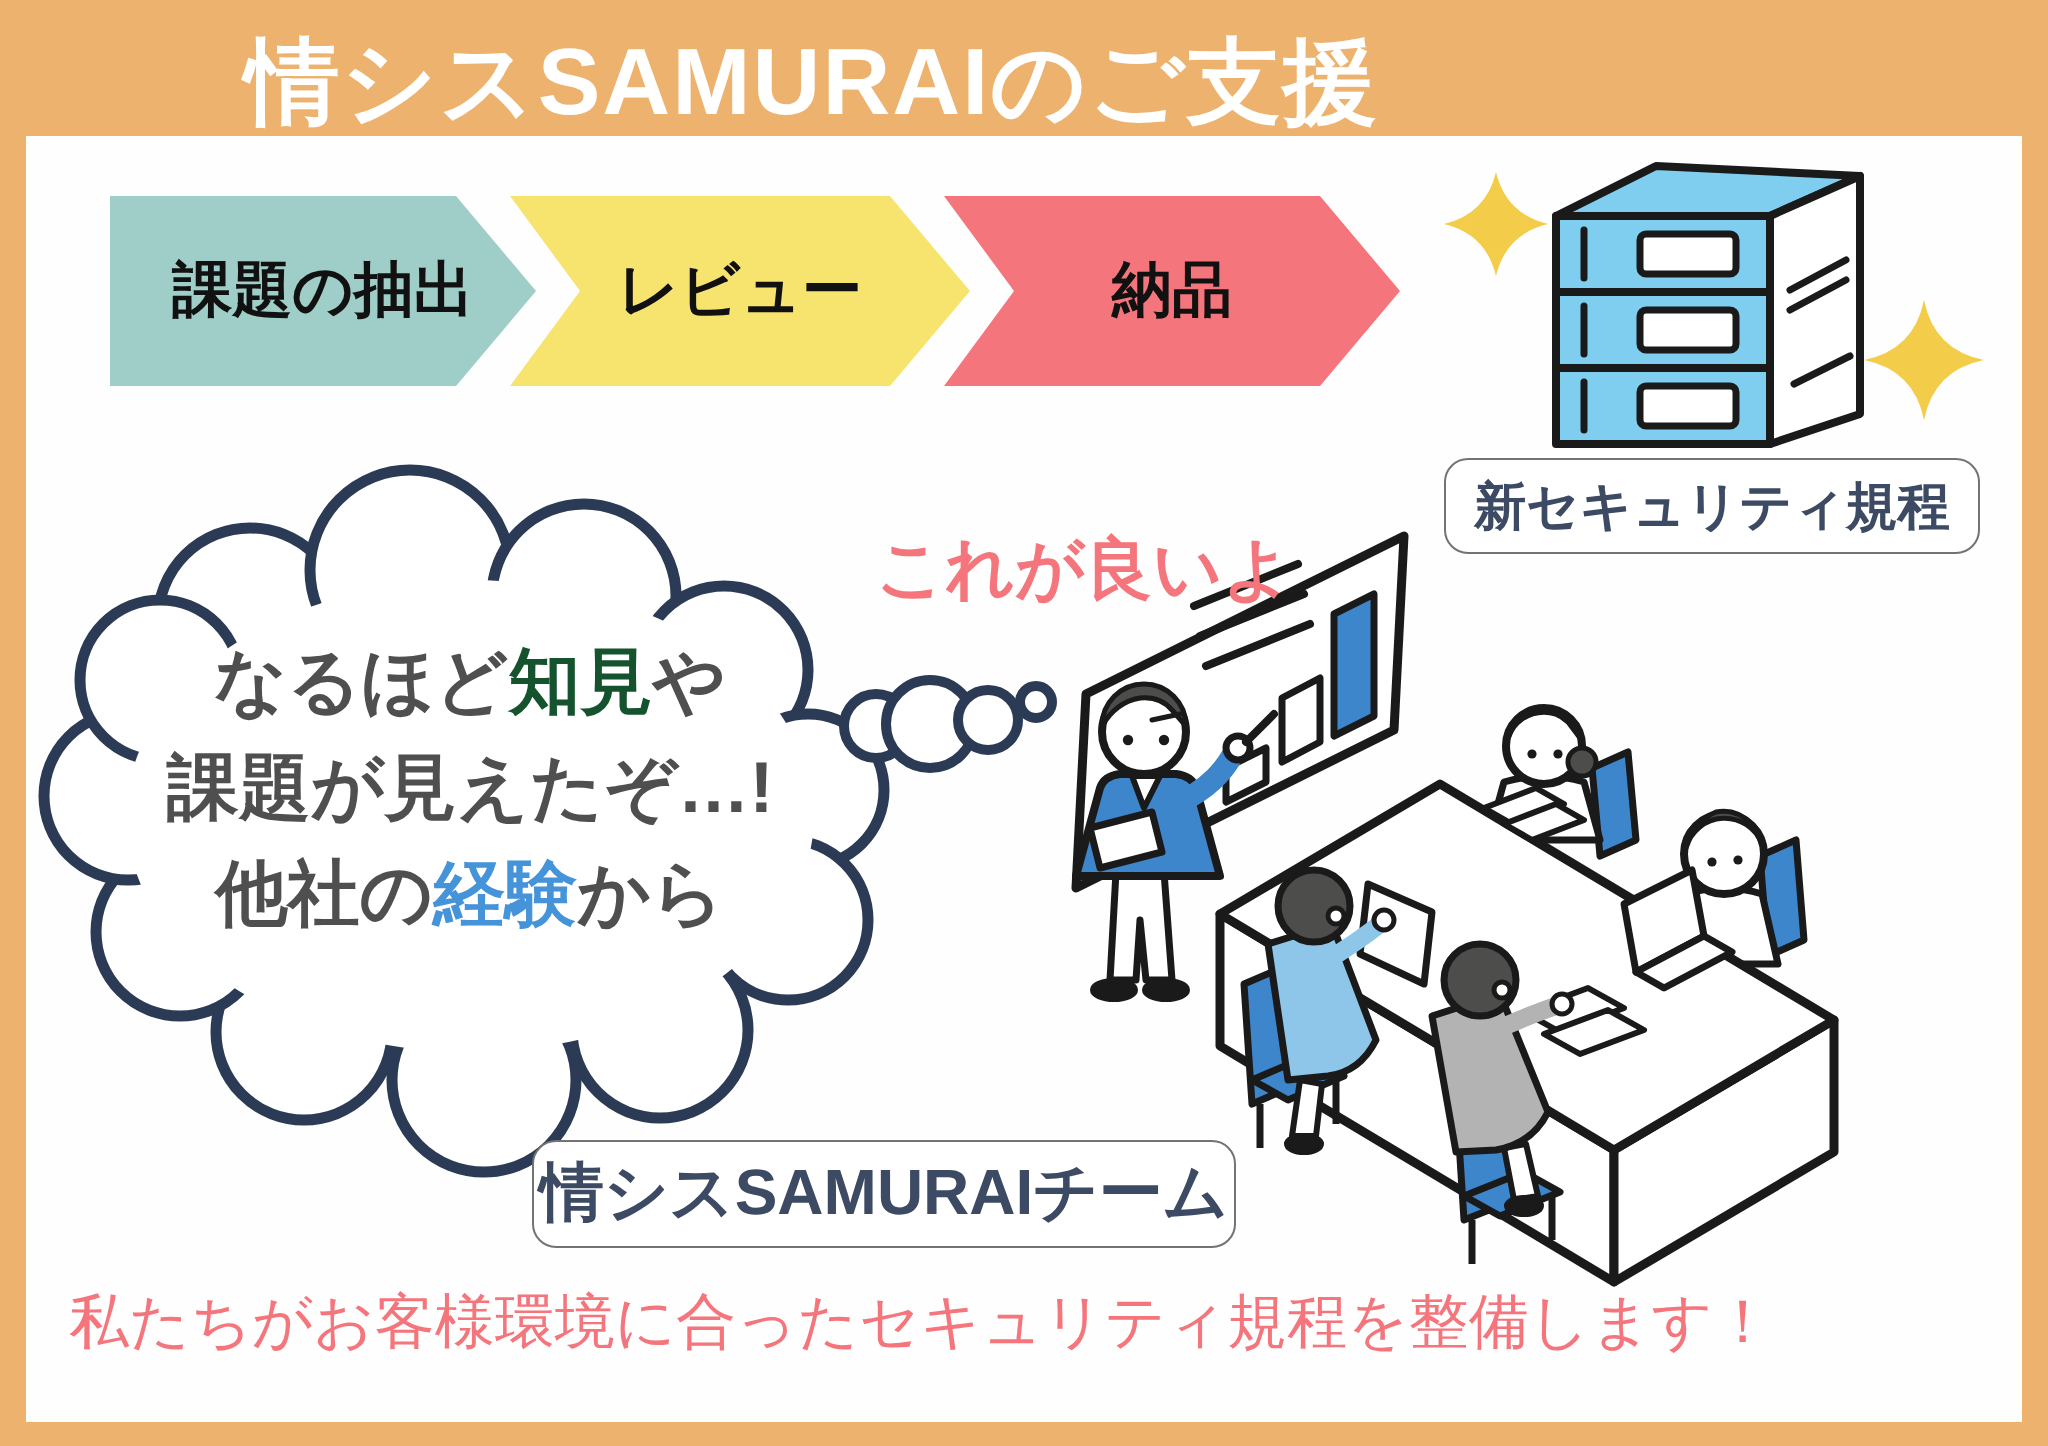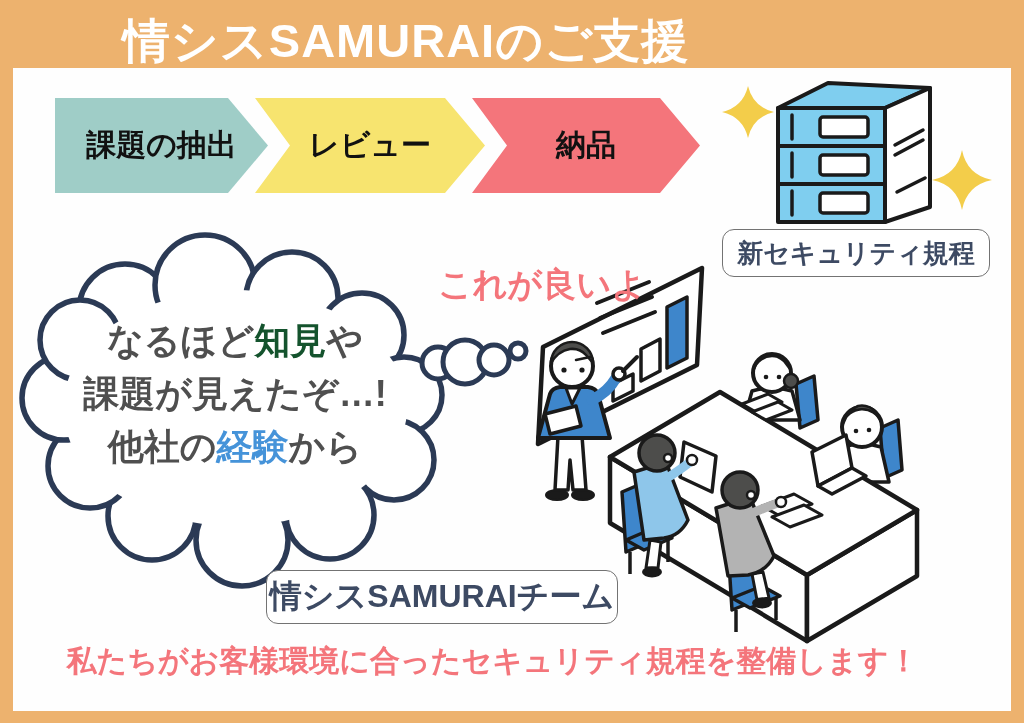--- a/index.html
+++ b/index.html
@@ -26,21 +26,21 @@
   .thought-text{position:absolute;left:55px;top:314px;width:360px;z-index:3;text-align:center;
     font-size:36px;font-weight:bold;color:#4F4F4F;line-height:53px;}
   .acc-red{color:#14532d;}
   .acc-blue{color:#4593D9;}
 
   .callout{position:absolute;z-index:3;font-weight:bold;font-size:34px;white-space:nowrap;margin-left:18px;}
   .callout-presenter{left:420px;top:262px;color:#F4757B;}
   .callout-audience{left:836px;top:340px;color:#4E9AD9;}
 
   .slogan{position:absolute;left:0;top:641px;width:921px;text-align:center;z-index:3;
-    font-size:30px;font-weight:bold;color:#F4757B;margin-left:32px;}
+    font-size:30px;font-weight:normal;color:#F4757B;}
 </style>
 </head>
 <body>
 
 <div class="page">
   <div class="content-bg"></div>
 
   <svg class="scene-svg" viewBox="0 0 1024 723">
 
     <g stroke="#2B3A55" stroke-width="5.5" fill="#fff">

